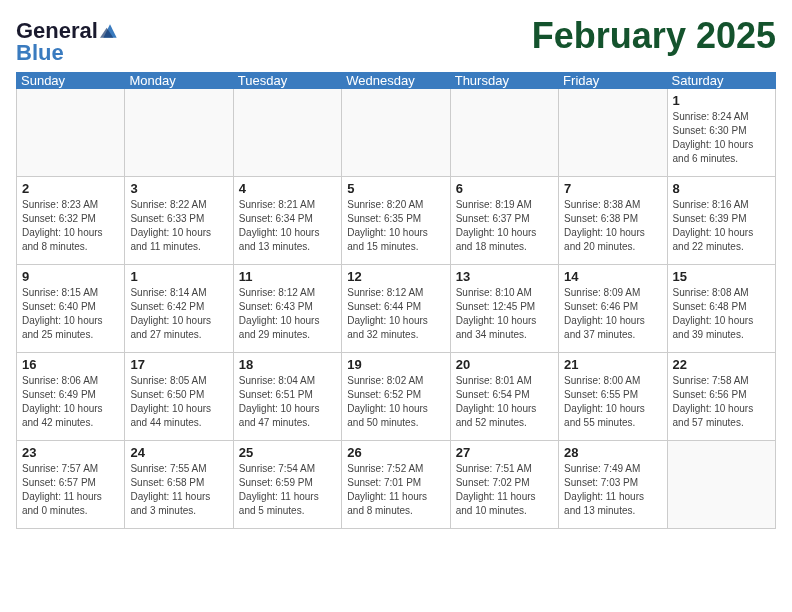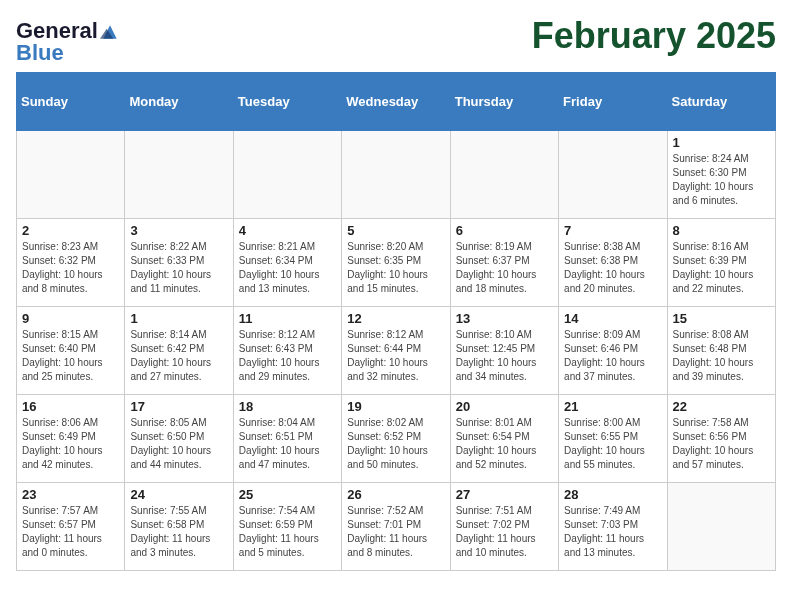--- a/index.html
+++ b/index.html
@@ -50,22 +50,22 @@
     }
     .calendar-table {
       width: 100%;
       border-collapse: collapse;
       table-layout: fixed;
     }
     .calendar-table th {
       background: #3a7bbf;
       color: #fff;
       font-size: 13px;
-      font-weight: bold;
-      padding: 21px 4px;
+      font-weight: normal;
+      padding: 0 4px;
       text-align: left;
       border: 1px solid #3a7bbf;
     }
     .calendar-table td {
       vertical-align: top;
       border: 1px solid #ccc;
       padding: 4px 5px;
       height: 88px;
       font-size: 10px;
       color: #333;
@@ -85,21 +85,21 @@
       color: #444;
       line-height: 1.4;
     }
   </style>
 </head>
 <body>
 
 <div class="header-section">
   <div class="logo">
     <div>
-      <div style="display:flex;align-items:flex-end;">
+      <div style="display:flex;align-items:center;">
         <span class="logo-text">General</span>
         <svg class="logo-icon" viewBox="0 0 24 20" fill="none">
           <polygon points="4,18 12,2 20,18" fill="#3a7bbf"></polygon>
           <polygon points="0,18 8,6 16,18" fill="#1a3a6e" opacity="0.7"></polygon>
         </svg>
       </div>
       <div style="display:flex;align-items:flex-end;">
         <span class="logo-text"><span>Blue</span></span>
       </div>
     </div>

